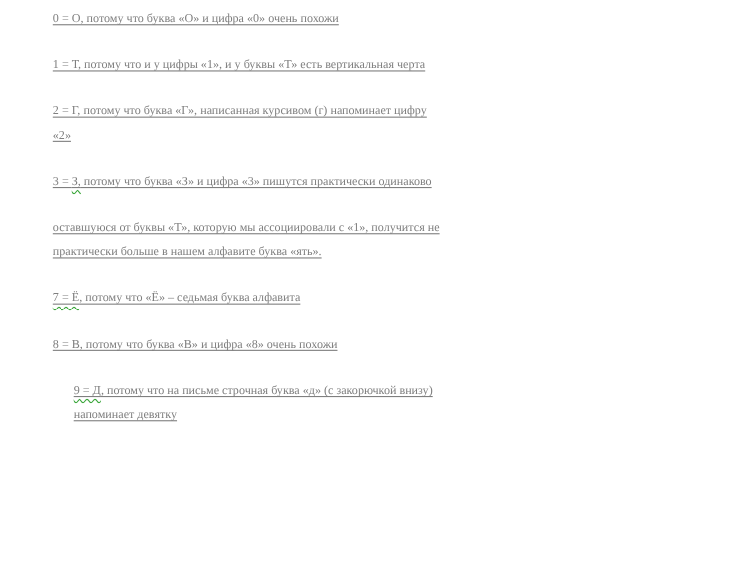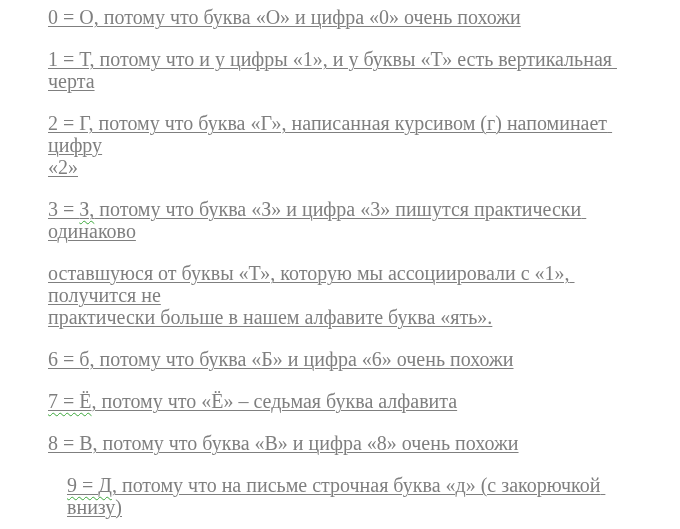--- a/index.html
+++ b/index.html
@@ -17,21 +17,21 @@
     padding: 6px 50px 0 48px;
   }
   .para {
     margin: 0 0 20px 0;
   }
   .para:last-child {
     margin-bottom: 0;
     margin-left: 19px;
   }
   .line {
-    font-size: 20px;
+    font-size: 11px;
     line-height: 22px;
     color: #7f7f7f;
     text-decoration-line: underline;
     text-decoration-thickness: 1px;
     text-underline-offset: 2px;
     white-space: pre-wrap;
   }
   .wavy {
     text-decoration-line: underline;
     text-decoration-style: wavy;
@@ -58,25 +58,23 @@
       <div class="para">
         <div class="line"><span>3 = </span><span class="wavy">З,</span><span> потому что буква «З» и цифра «3» пишутся практически одинаково</span></div>
       </div>
       <div class="para">
       </div>
       <div class="para">
         <div class="line"><span>оставшуюся от буквы «Т», которую мы ассоциировали с «1», получится не</span></div>
         <div class="line"><span>практически больше в нашем алфавите буква «ять».</span></div>
       </div>
       <div class="para">
-        <div class="line"><span>6 = б, потому что буква «Б» и цифра «6» очень похожи</span></div>
-      </div>
-      <div class="para">
         <div class="line"><span class="wavy">7 = Ё</span><span>, потому что «Ё» – седьмая буква алфавита</span></div>
       </div>
       <div class="para">
         <div class="line"><span>8 = В, потому что буква «В» и цифра «8» очень похожи</span></div>
       </div>
       <div class="para">
         <div class="line"><span class="wavy">9 = Д</span><span>, потому что на письме строчная буква «д» (с закорючкой внизу)</span></div>
+        <div class="line"><span>напоминает девятку</span></div>
       </div>
     </div>
 </main>
 
 </body></html>

